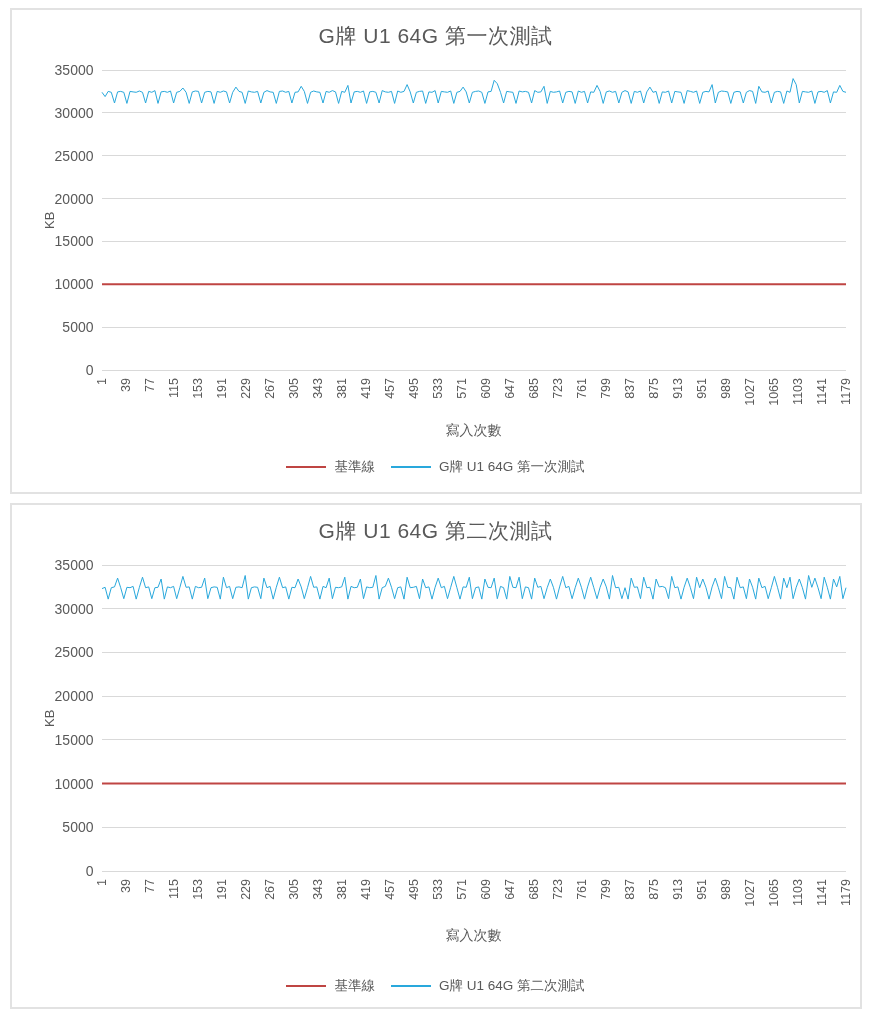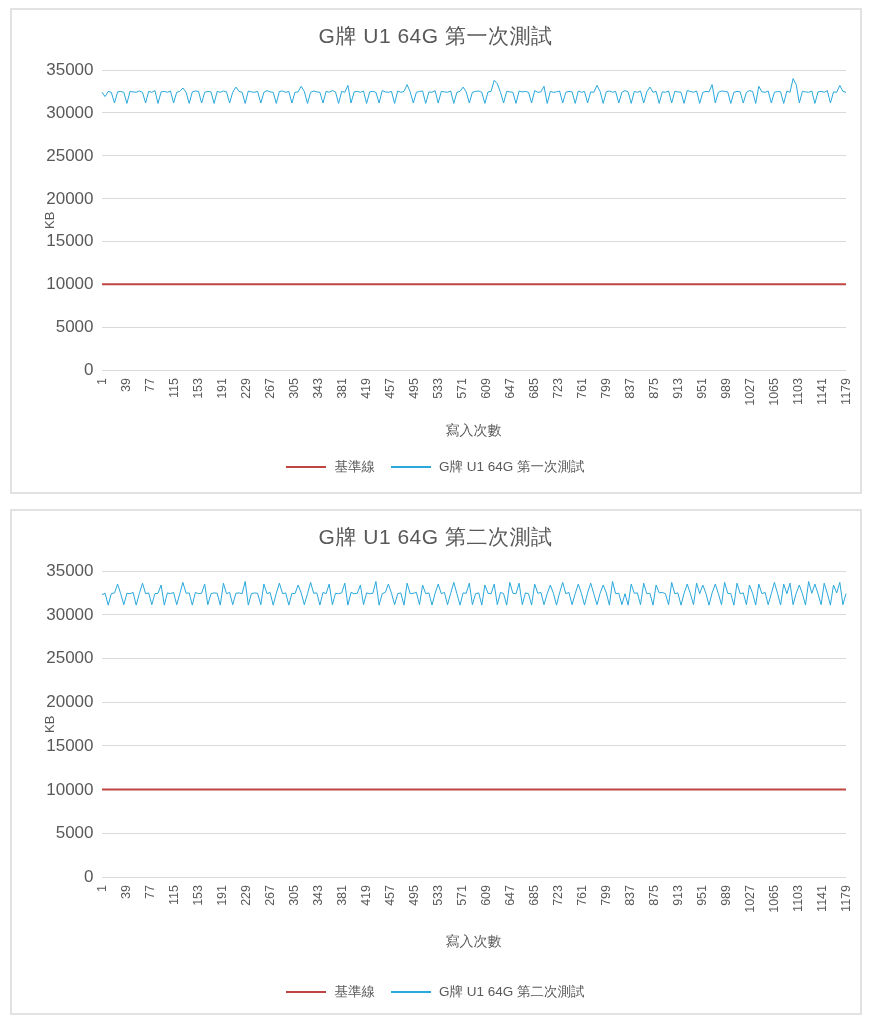--- a/index.html
+++ b/index.html
@@ -1,26 +1,26 @@
 <!DOCTYPE html>
 <html><head>
 <meta charset="utf-8">
 <style>
   html,body{margin:0;padding:0;background:#ffffff;}
   body{width:871px;font-family:"Liberation Sans","DejaVu Sans",sans-serif;color:#595959;}
   .chart-box{position:relative;width:848px;margin:8px auto 0;border:2px solid #e2e2e2;background:#ffffff;box-sizing:content-box;}
   .chart-box.first{height:482px;}
-  .chart-box.second{height:502px;margin-top:15px;}
+  .chart-box.second{height:502px;margin-top:9px;}
   .chart-title{position:absolute;top:12px;left:0;right:0;text-align:center;font-size:21px;font-weight:400;color:#595959;margin:0;letter-spacing:0.5px;}
   .plot{position:absolute;left:90px;top:60px;width:744px;height:300px;}
   .second .plot{height:306px;}
   .plot svg{position:absolute;left:0;top:0;overflow:visible;}
   .yticks{position:absolute;left:0;top:60px;width:82px;height:300px;}
   .second .yticks{height:306px;}
-  .ytick{position:absolute;right:0;width:82px;text-align:right;font-size:17px;color:#595959;line-height:16px;}
+  .ytick{position:absolute;right:0;width:82px;text-align:right;font-size:14px;color:#595959;line-height:16px;}
   .y-axis-title{position:absolute;left:30px;top:60px;height:300px;writing-mode:vertical-rl;transform:rotate(180deg);text-align:center;font-size:13px;color:#595959;}
   .second .y-axis-title{height:306px;}
   .xticks{position:absolute;left:90px;top:364px;width:744px;height:44px;}
   .second .xticks{top:370px;}
   .xtick{position:absolute;width:40px;height:14px;line-height:14px;text-align:right;font-size:12.5px;color:#595959;transform-origin:top right;transform:rotate(-90deg);white-space:nowrap;}
   .x-axis-title{position:absolute;left:90px;width:744px;top:412px;text-align:center;font-size:14px;color:#595959;}
   .second .x-axis-title{top:422px;}
   .legend{position:absolute;left:0;right:0;display:flex;justify-content:center;align-items:center;gap:16px;}
   .first .legend{top:448px;}
   .second .legend{top:472px;}

